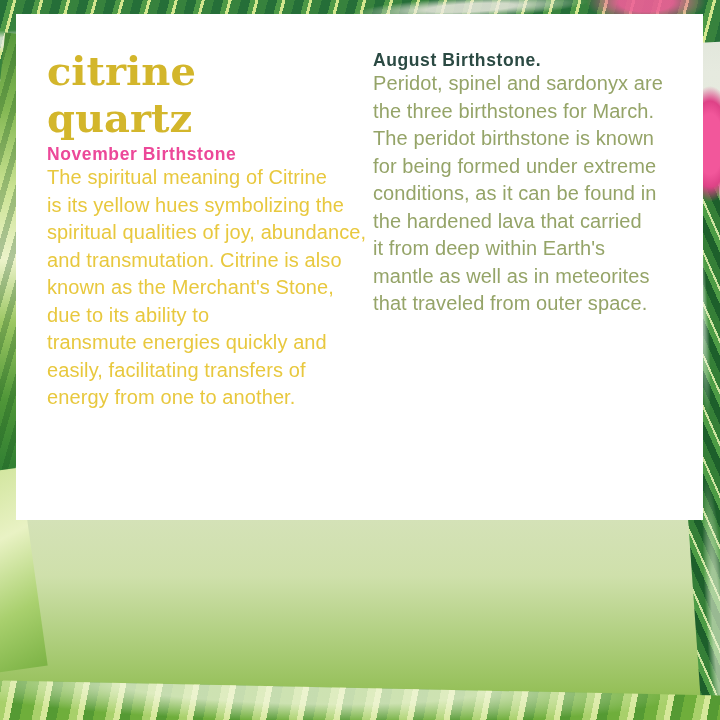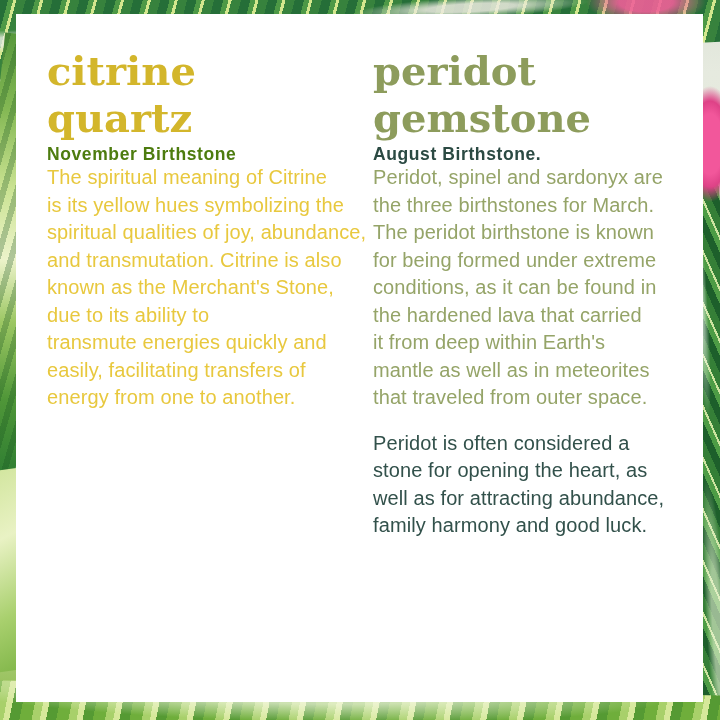--- a/index.html
+++ b/index.html
@@ -79,21 +79,21 @@
   }
   .grass-bottom::after {
     content: ""; position: absolute; inset: 0;
     background:
       radial-gradient(ellipse at 42% 0%, rgba(245,248,228,.7) 0 30%, rgba(245,248,228,0) 62%),
       radial-gradient(ellipse at 96% 100%, rgba(110,85,60,.55) 0 8%, rgba(110,85,60,0) 20%);
   }
 
   
   .card {
-    position: absolute; left: 16px; top: 14px; width: 687px; height: 688px;
+    position: absolute; left: 16px; top: 14px; width: 687px; height: 506px;
     background: #ffffff;
   }
   .col { position: absolute; top: 33px; }
   .col-citrine { left: 31px;  width: 330px; }
   .col-peridot { left: 357px; width: 322px; }
 
   .title {
     margin: 0;
     font-family: "DejaVu Serif", "Liberation Serif", serif;
     font-weight: 700;
@@ -133,44 +133,38 @@
   <div class="pink-flower"></div>
   <div class="pink-flower-top"></div>
   <div class="grass-bottom"></div>
 </div>
 
 <div class="card">
 
   <section class="col col-citrine">
     <h1 class="title" style="color: rgb(211, 182, 43);">citrine
 quartz</h1>
-    <div class="subtitle" style="color: #4d7c0f;">November Birthstone</div>
+    <div class="subtitle" style="color: #ec4899;">November Birthstone</div>
     <p class="body p1" style="color: rgb(232, 200, 62);">The spiritual meaning of Citrine
 is its yellow hues symbolizing the
 spiritual qualities of joy, abundance,
 and transmutation. Citrine is also
 known as the Merchant's Stone,
 due to its ability to
 transmute energies quickly and
 easily, facilitating transfers of
 energy from one to another.</p>
   </section>
 
   <section class="col col-peridot">
-    <h1 class="title" style="color: rgb(141, 156, 92);">peridot
-gemstone</h1>
     <div class="subtitle" style="color: rgb(43, 74, 67);">August Birthstone.</div>
     <p class="body p1" style="color: rgb(149, 164, 104);">Peridot, spinel and sardonyx are
 the three birthstones for March.
 The peridot birthstone is known
 for being formed under extreme
 conditions, as it can be found in
 the hardened lava that carried
 it from deep within Earth's
 mantle as well as in meteorites
 that traveled from outer space.</p>
-    <p class="body p2" style="color: rgb(50, 81, 75);">Peridot is often considered a
-stone for opening the heart, as
-well as for attracting abundance,
-family harmony and good luck.</p>
   </section>
 
 </div>
 
 </body></html>

